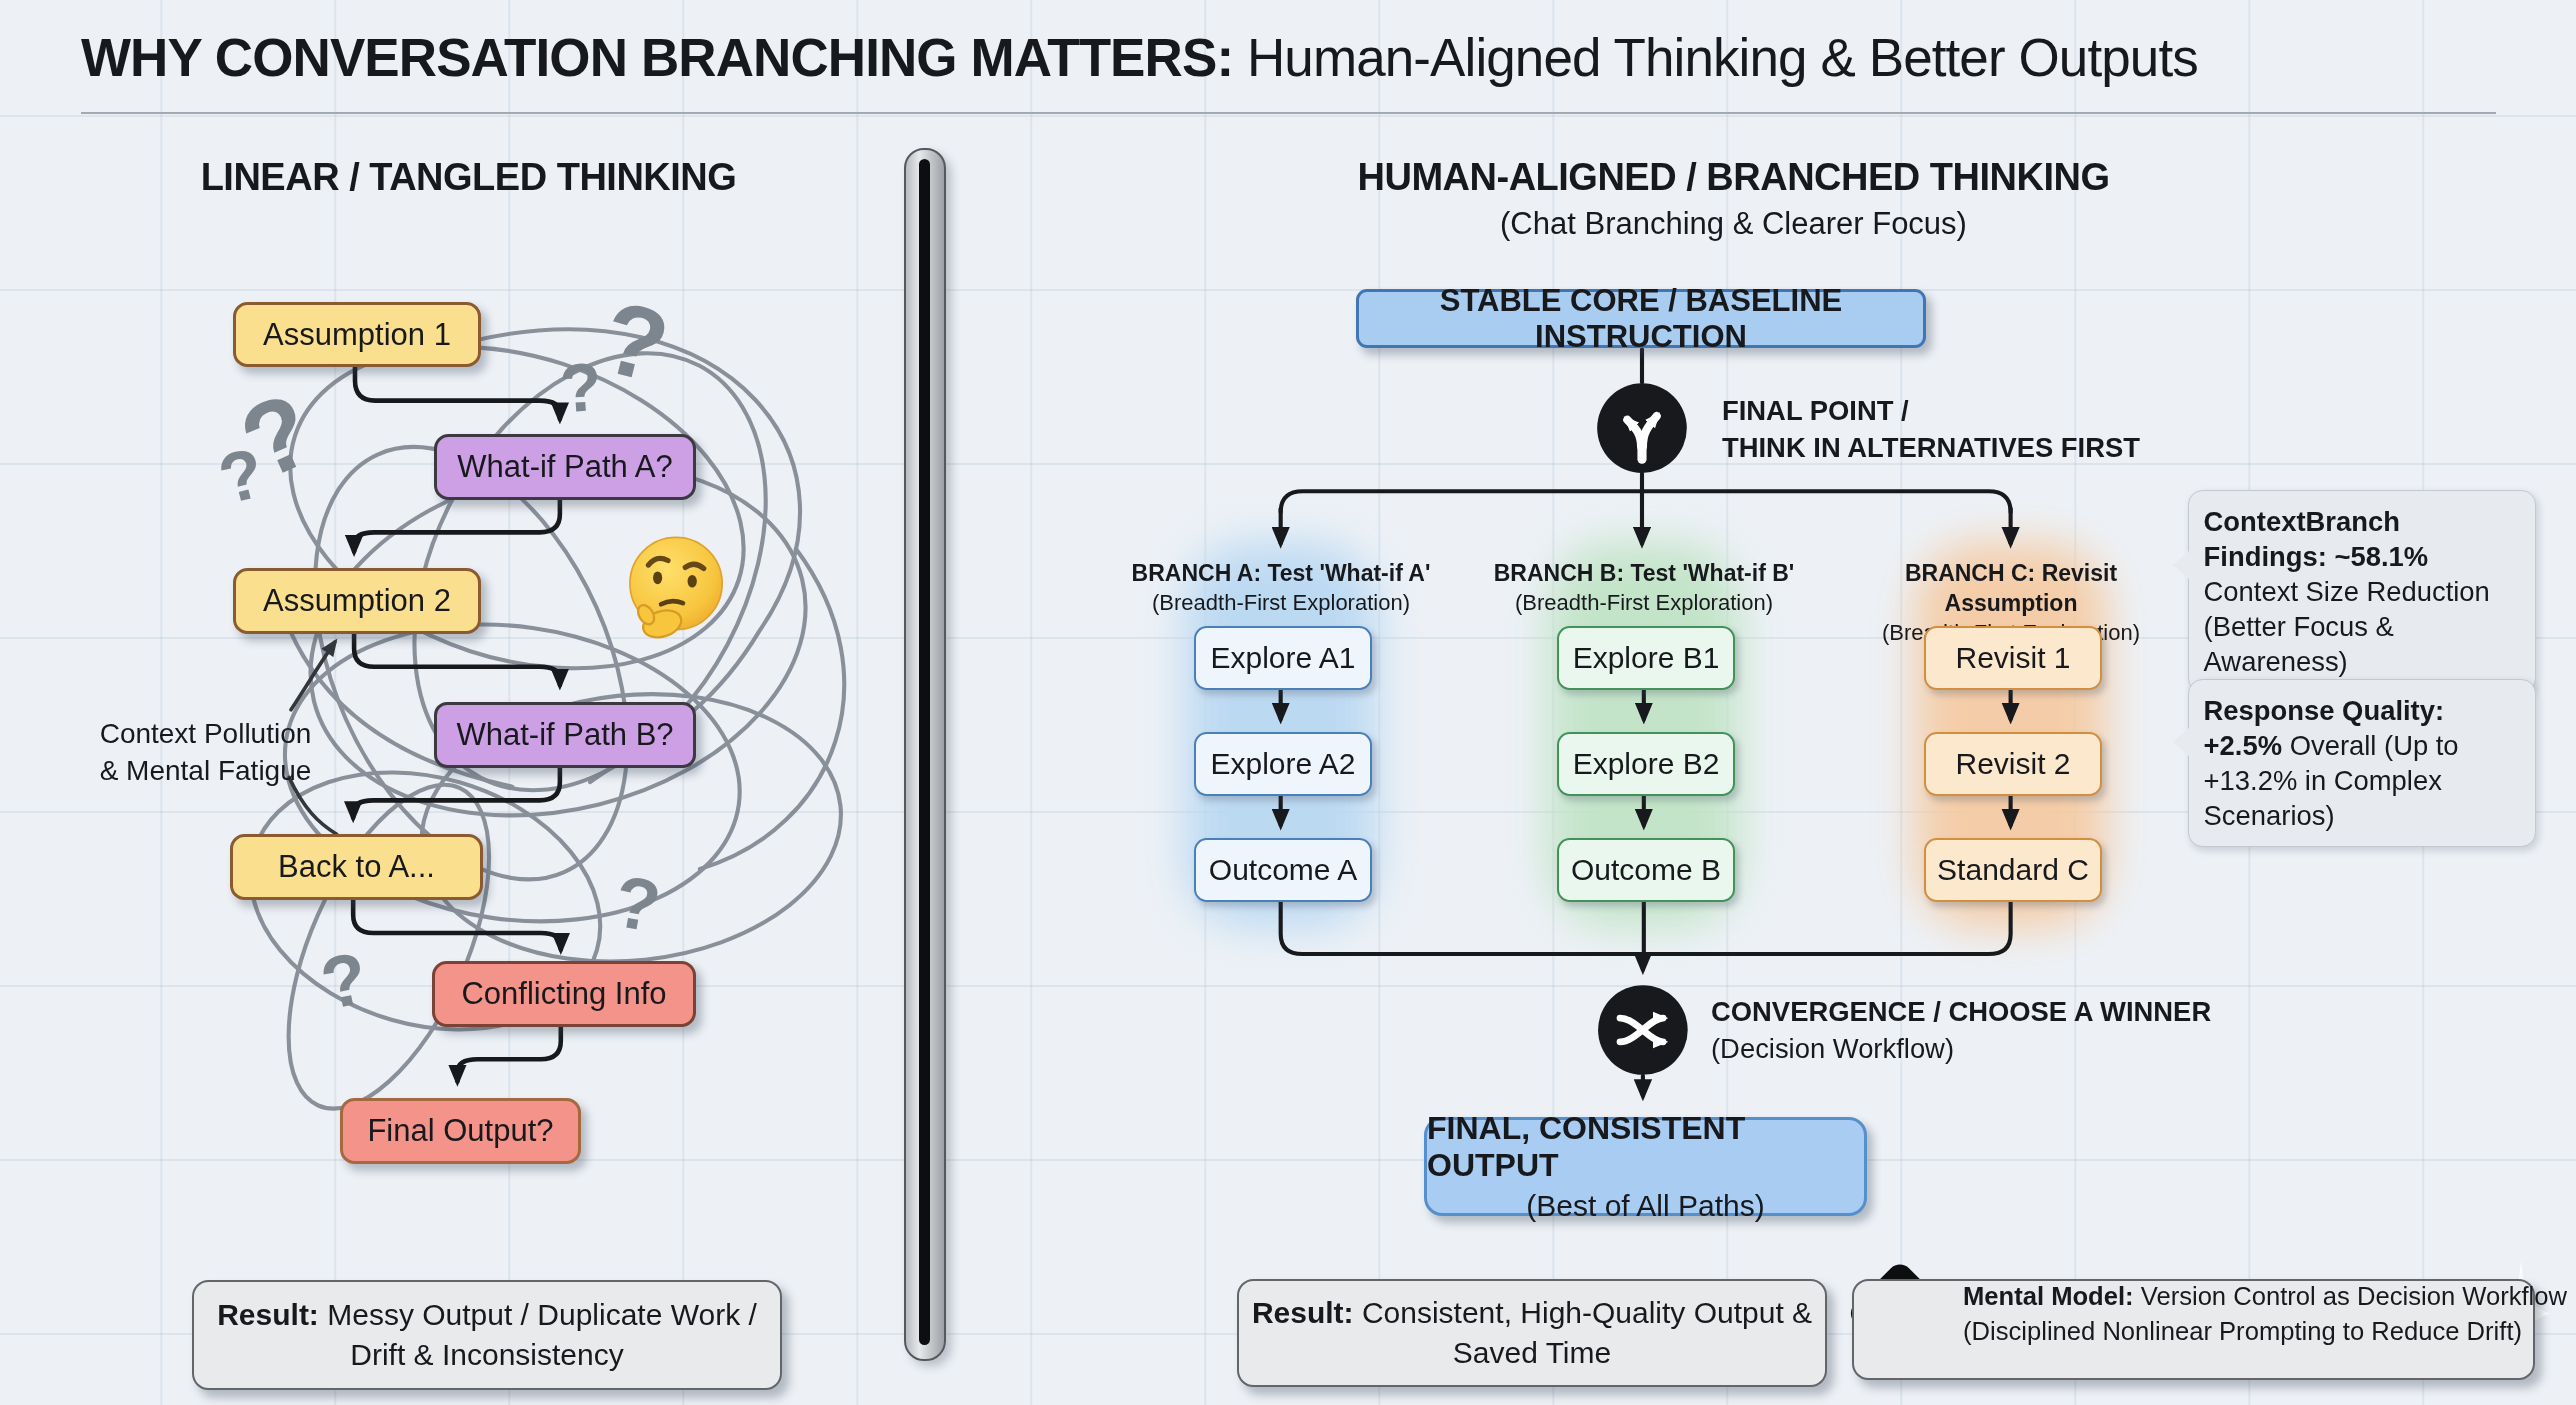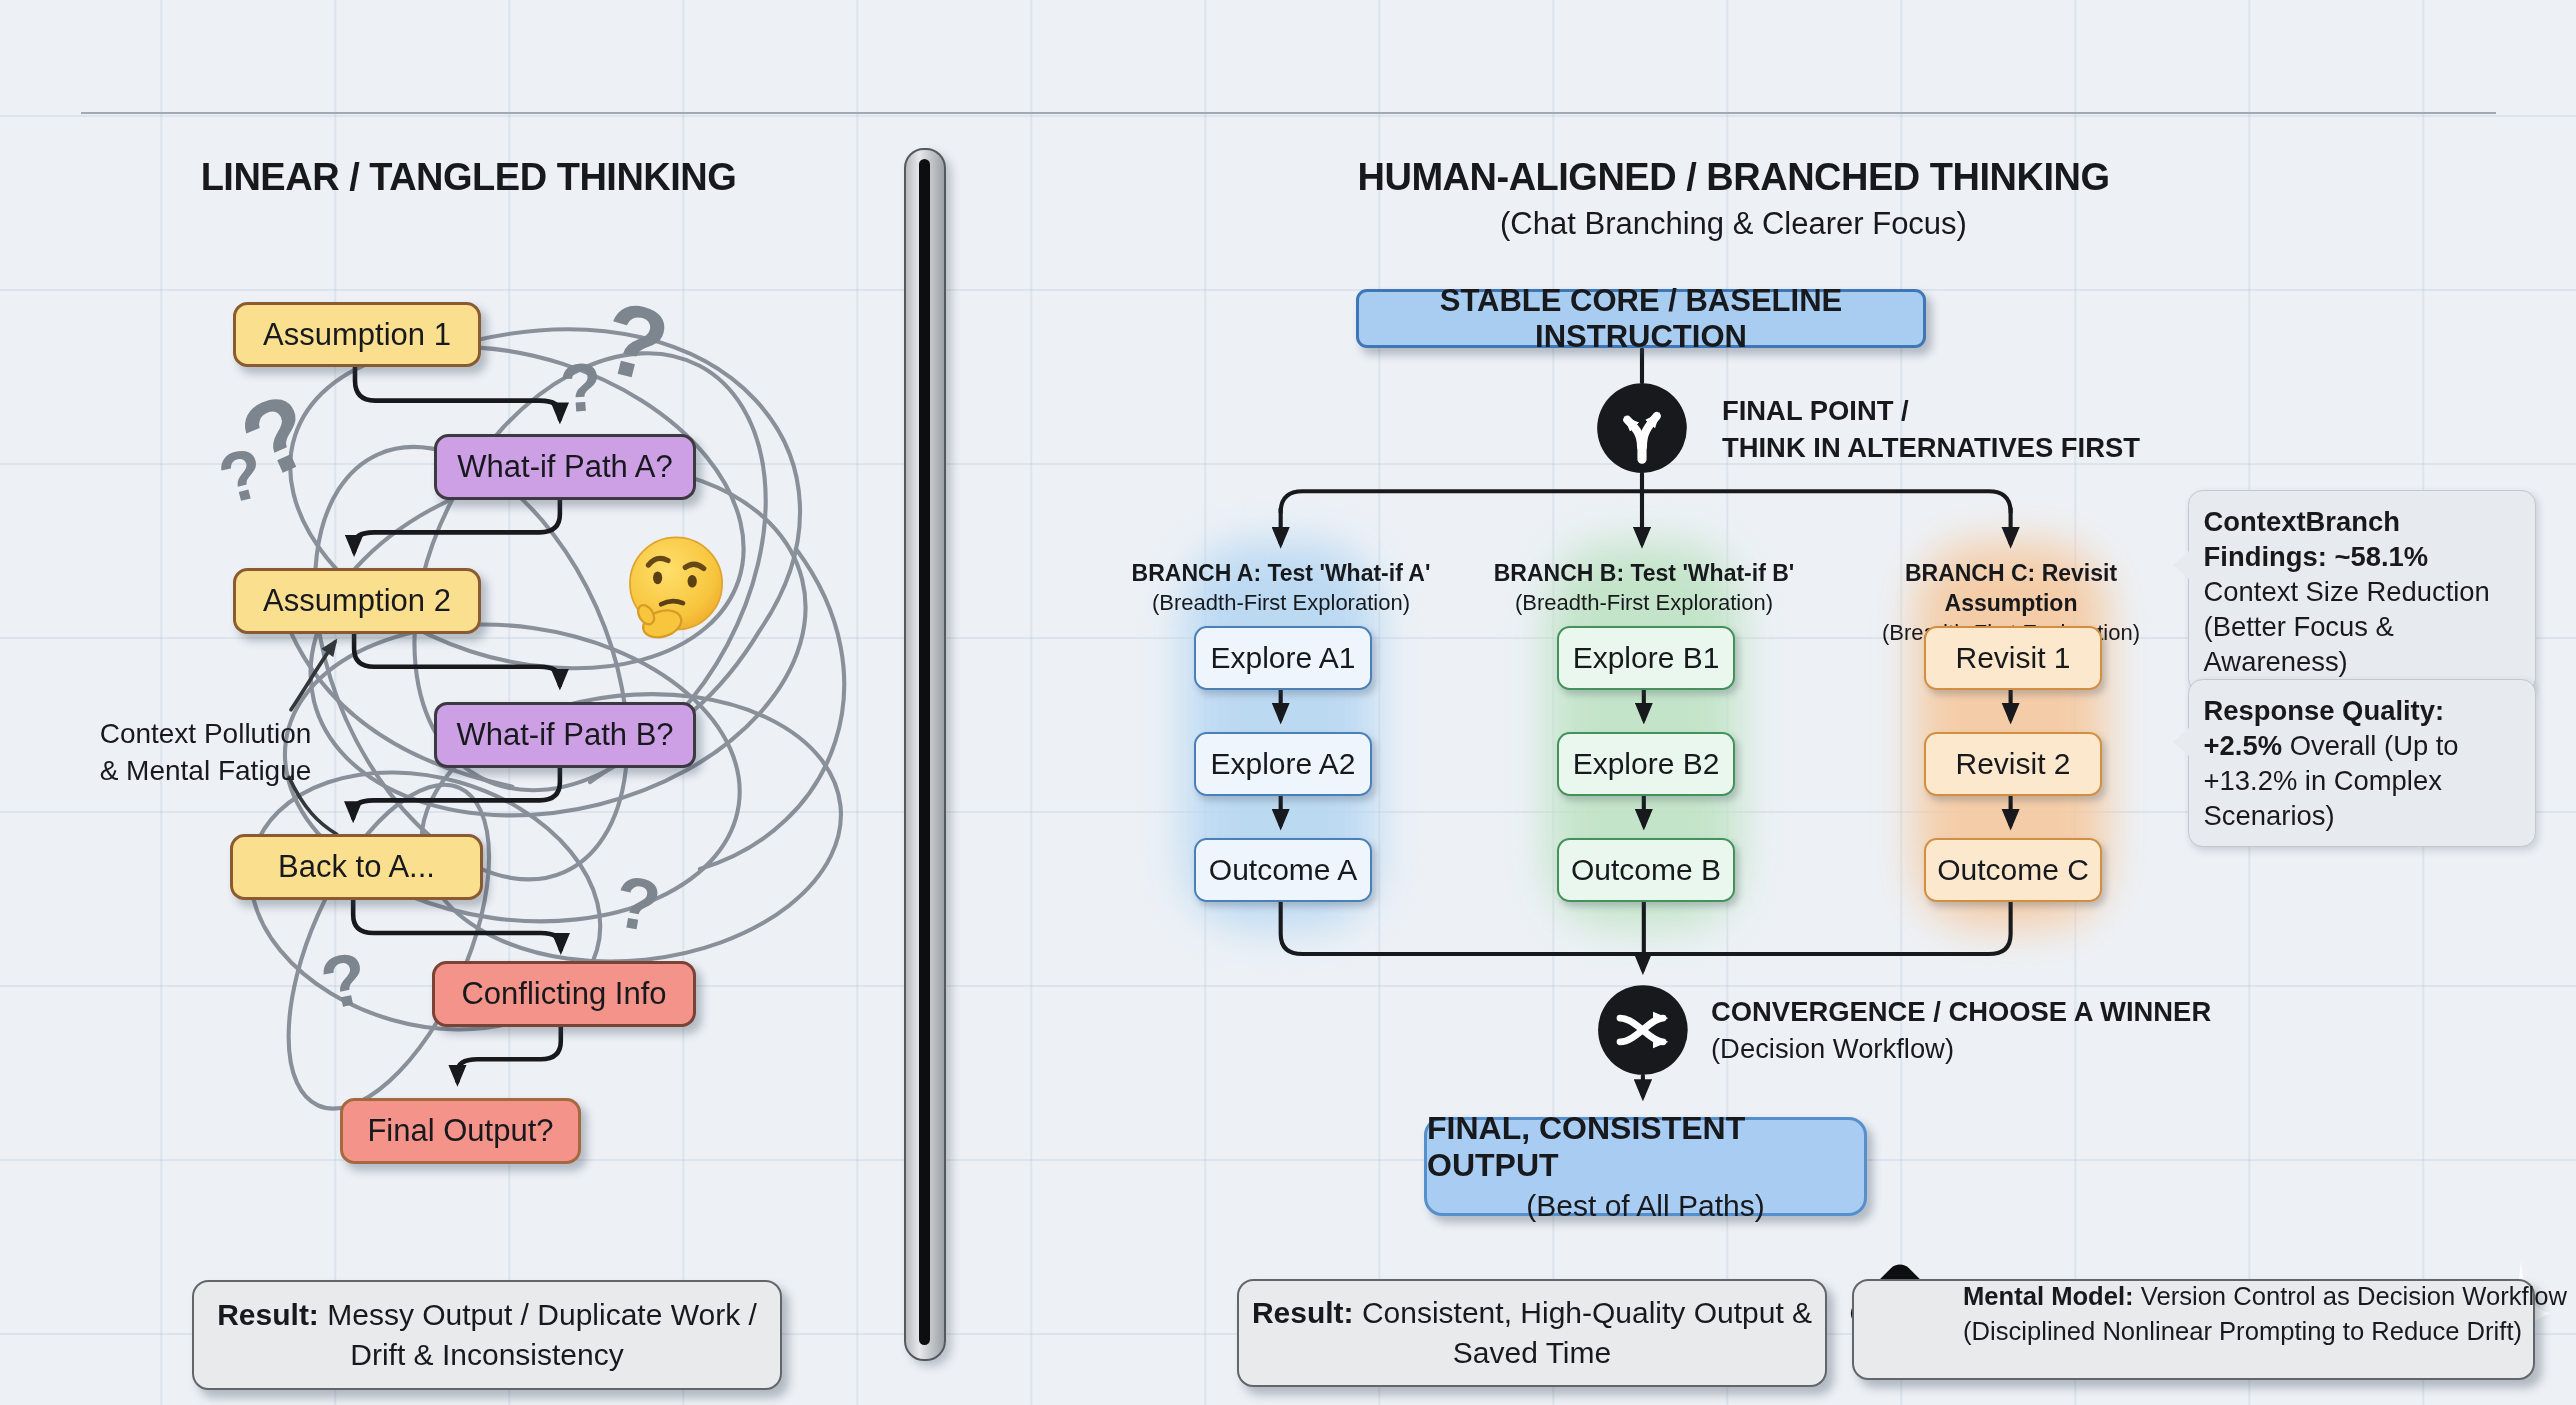--- a/index.html
+++ b/index.html
@@ -186,20 +186,23 @@
 
     <g transform="translate(2756,1436) scale(1,1.7)">
       <path d="M0 -34 C 3 -12 10 -4 32 0 C 10 4 3 12 0 34 C -3 12 -10 4 -32 0 C -10 -4 -3 -12 0 -34 Z" fill="#ffffff" opacity="0.95"></path>
     </g>
   </svg>
 
   <div class="glow" style="left:1185px;top:543px;width:192px;height:384px;background:#b7d7f2;"></div>
   <div class="glow" style="left:1548px;top:543px;width:192px;height:384px;background:#bfe3c4;"></div>
   <div class="glow" style="left:1915px;top:543px;width:192px;height:384px;background:#f5c9a0;"></div>
 
+  <div class="abs title layer3">
+    <span class="b">WHY CONVERSATION BRANCHING MATTERS:</span><span class="r"> Human-Aligned Thinking &amp; Better Outputs</span>
+  </div>
   <div class="abs rule"></div>
 
   <div class="abs panel-head layer3" style="left:121px;top:156px;width:695px;">
     <div class="h1">LINEAR / TANGLED THINKING</div>
   </div>
   <div class="abs panel-head layer3" style="left:1331px;top:156px;width:805px;">
     <div class="h1">HUMAN-ALIGNED / BRANCHED THINKING</div>
     <div class="h2">(Chat Branching &amp; Clearer Focus)</div>
   </div>
 
@@ -287,21 +290,21 @@
       <span>Outcome B</span>
     </div>
 
   <div class="rnode nc" style="left:1924px;top:626px;">
       <span>Revisit 1</span>
     </div>
   <div class="rnode nc" style="left:1924px;top:732px;">
       <span>Revisit 2</span>
     </div>
   <div class="rnode nc" style="left:1924px;top:838px;">
-      <span>Outcome C</span>
+      <span>Standard C</span>
     </div>
 
   <div class="annotate" style="left:1711px;top:993px;">
     <span style="display:block;">CONVERGENCE / CHOOSE A WINNER</span>
     <span class="sub" style="display:block;">(Decision Workflow)</span>
   </div>
 
   <div class="finalbox" style="left:1424px;top:1117px;width:437px;height:93px;">
     <span class="l1">FINAL, CONSISTENT OUTPUT</span>
     <span class="l2">(Best of All Paths)</span>

